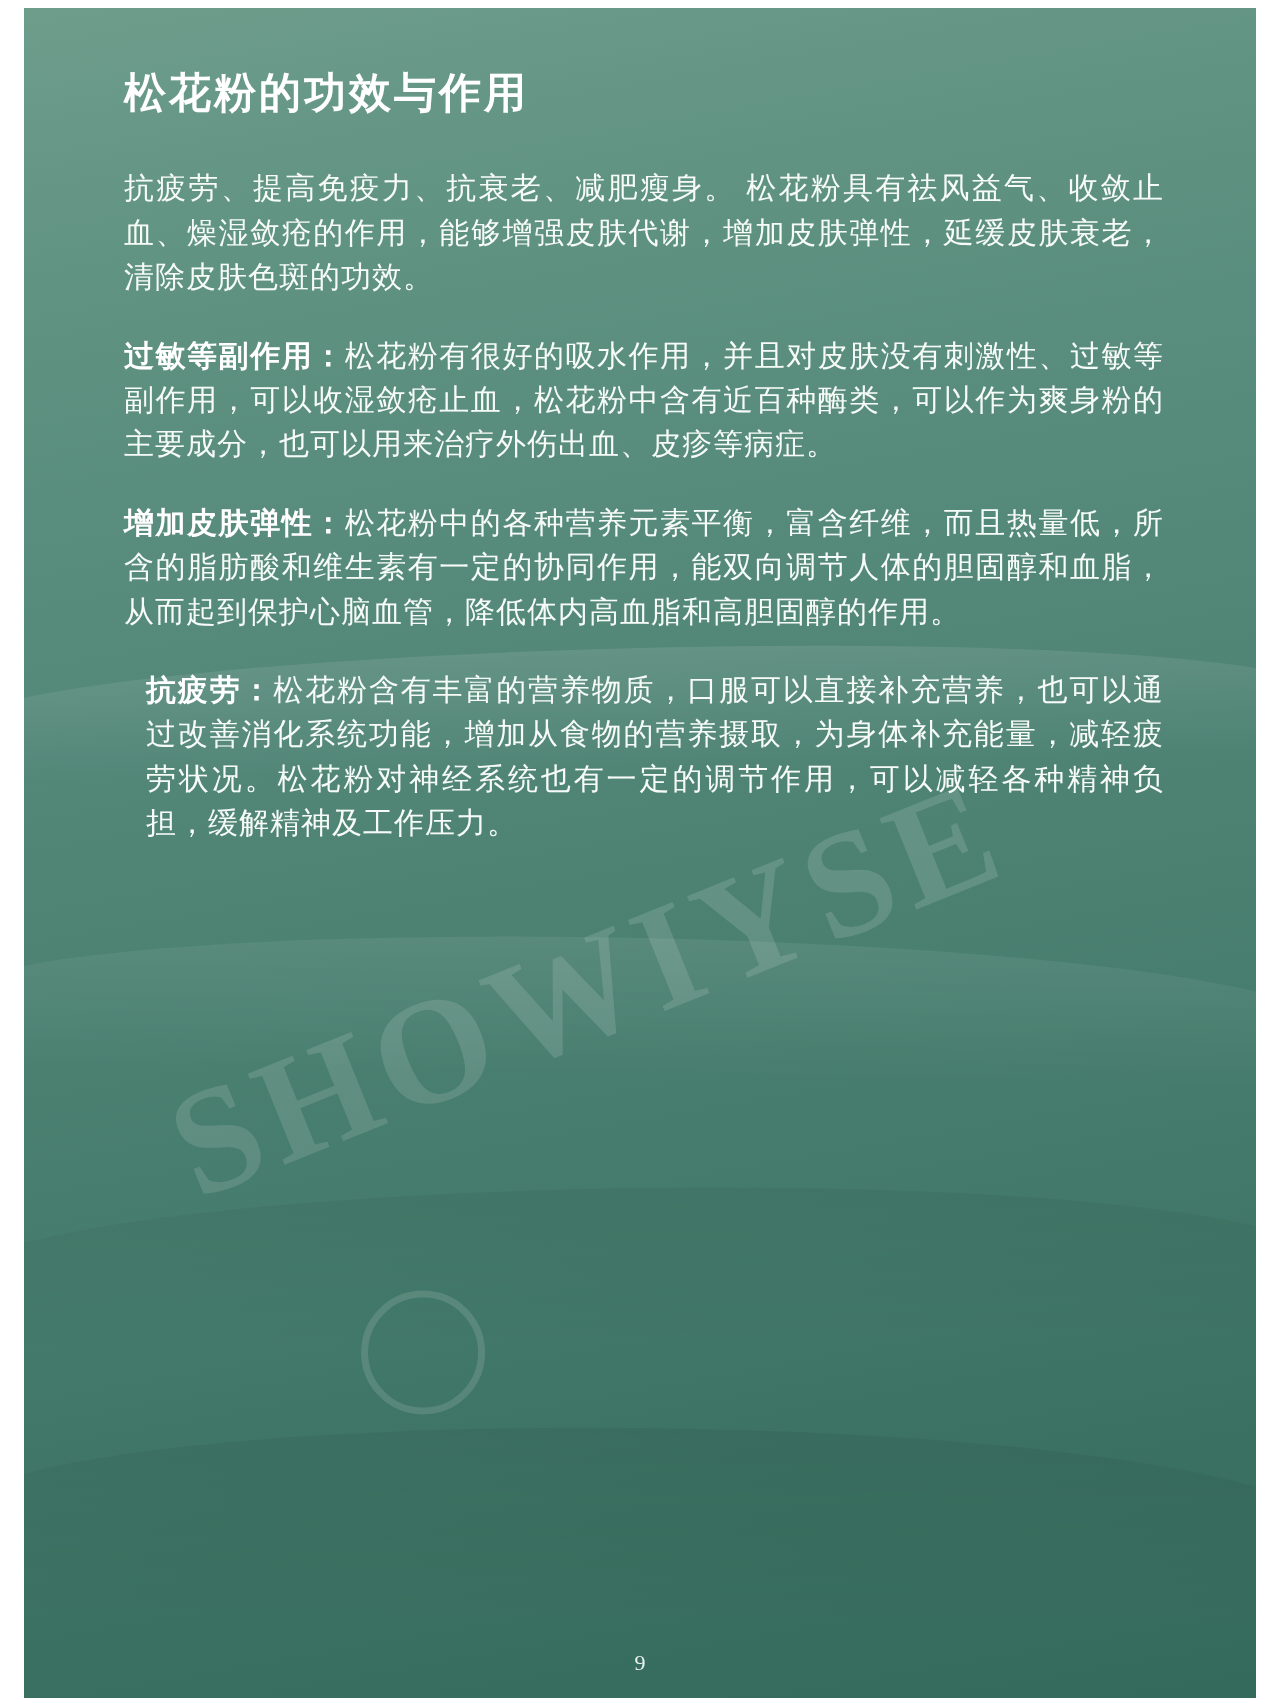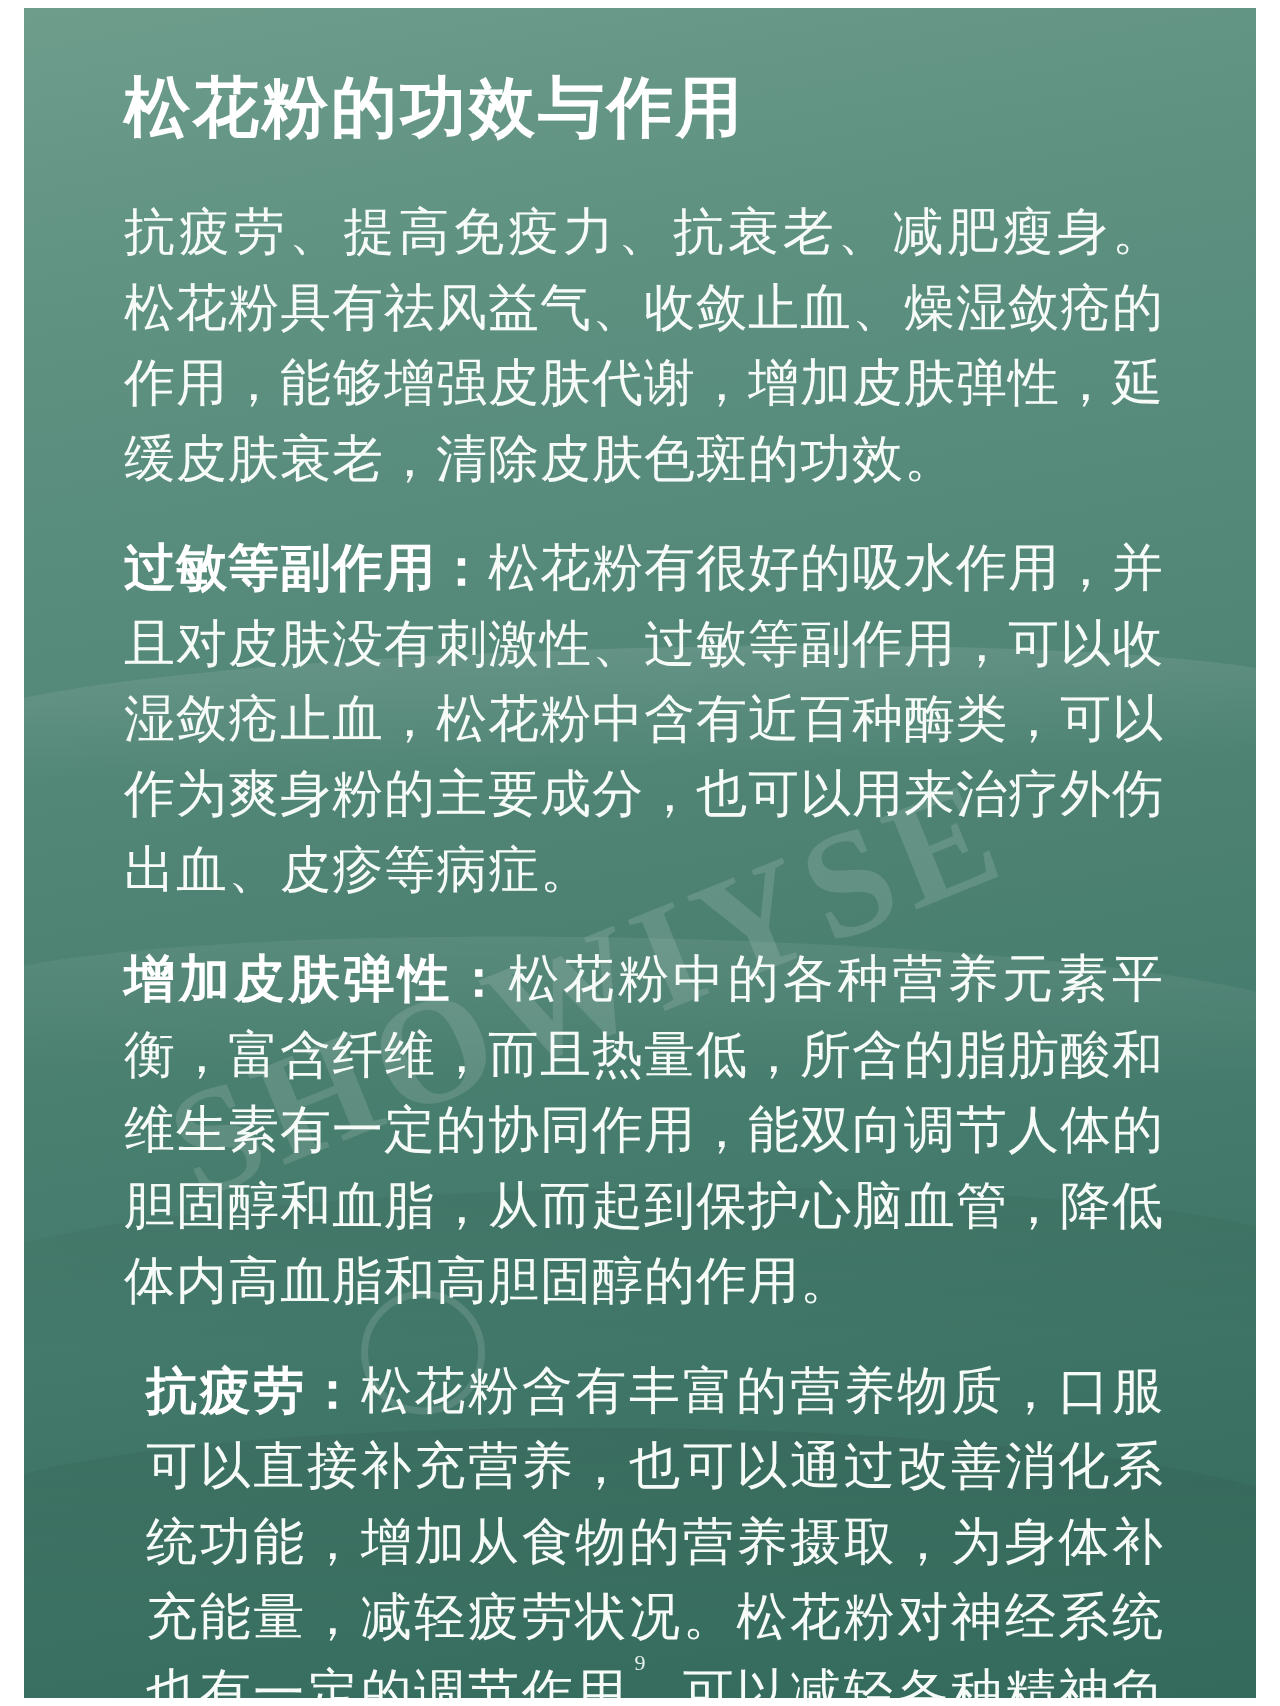--- a/index.html
+++ b/index.html
@@ -90,29 +90,29 @@
   .content {
     position: absolute;
     left: 100px;
     top: 60px;
     width: 1040px;
   }
   h1.title {
     margin: 0 0 48px 0;
     color: #ffffff;
     font-family: Liberation Sans, sans-serif;
-    font-size: 66px;
+    font-size: 42px;
     font-weight: 700;
     letter-spacing: 3px;
     line-height: 1.2;
   }
   .para {
     margin: 0 0 34px 0;
     color: #f6fbf8;
-    font-size: 51px;
+    font-size: 30px;
     line-height: 1.48;
     letter-spacing: 1px;
     text-align: justify;
     font-family: "Liberation Serif", "DejaVu Serif", serif;
   }
   .para:last-of-type { margin-bottom: 0; margin-left: 22px; }
   .lead {
     font-weight: 700;
     color: #ffffff;
   }

